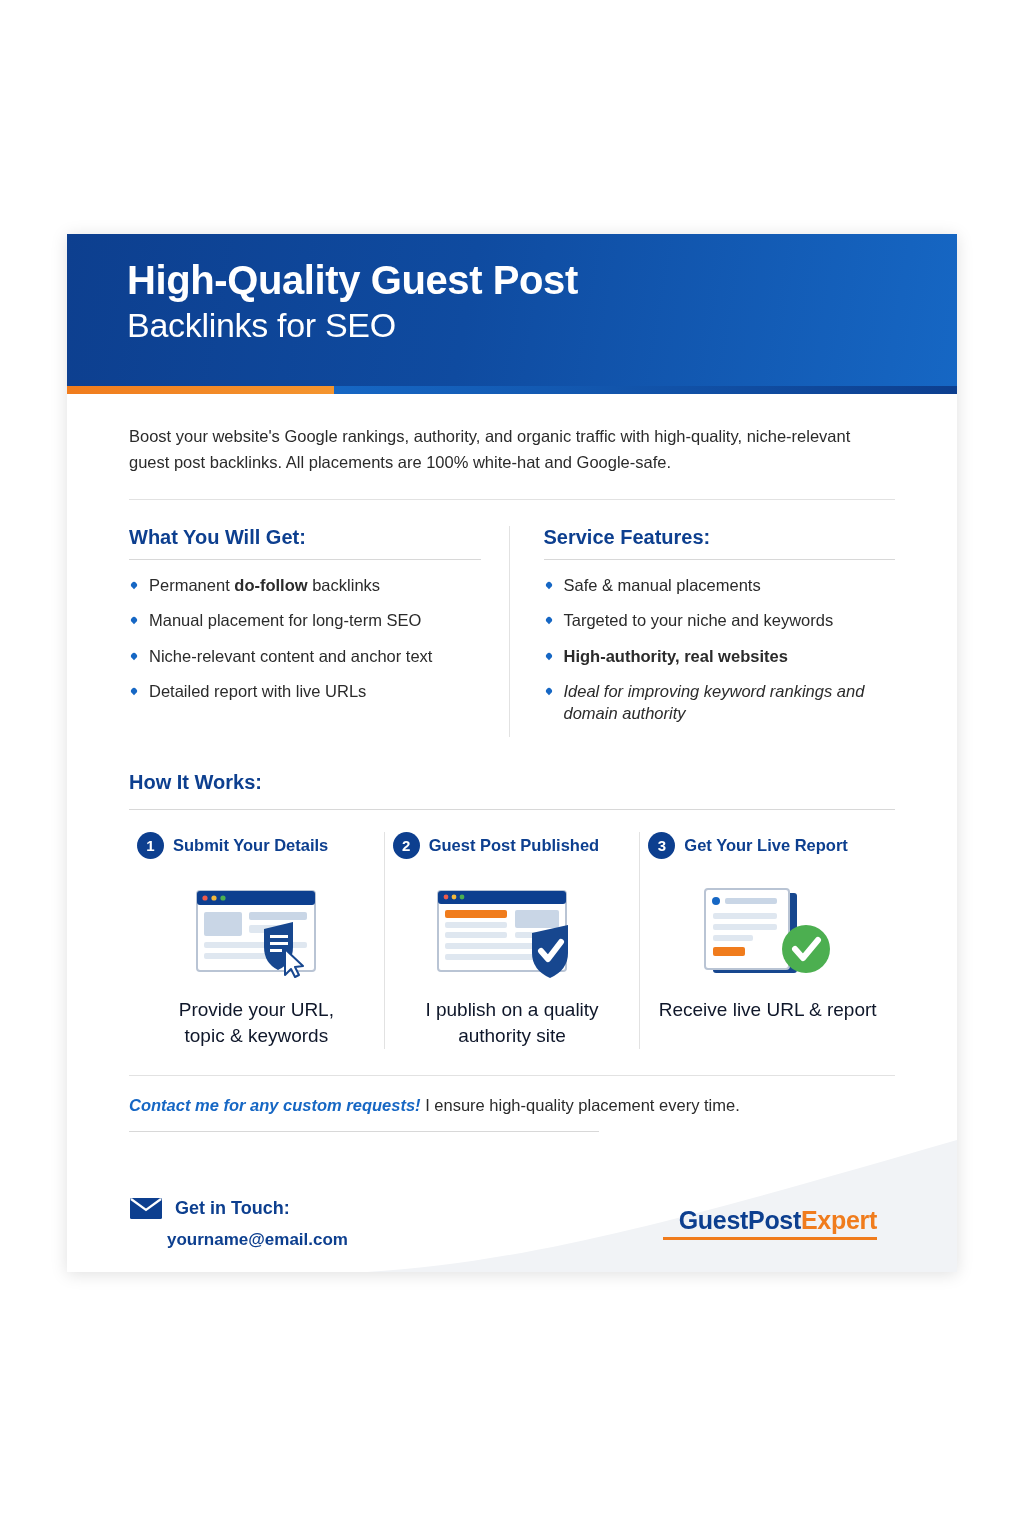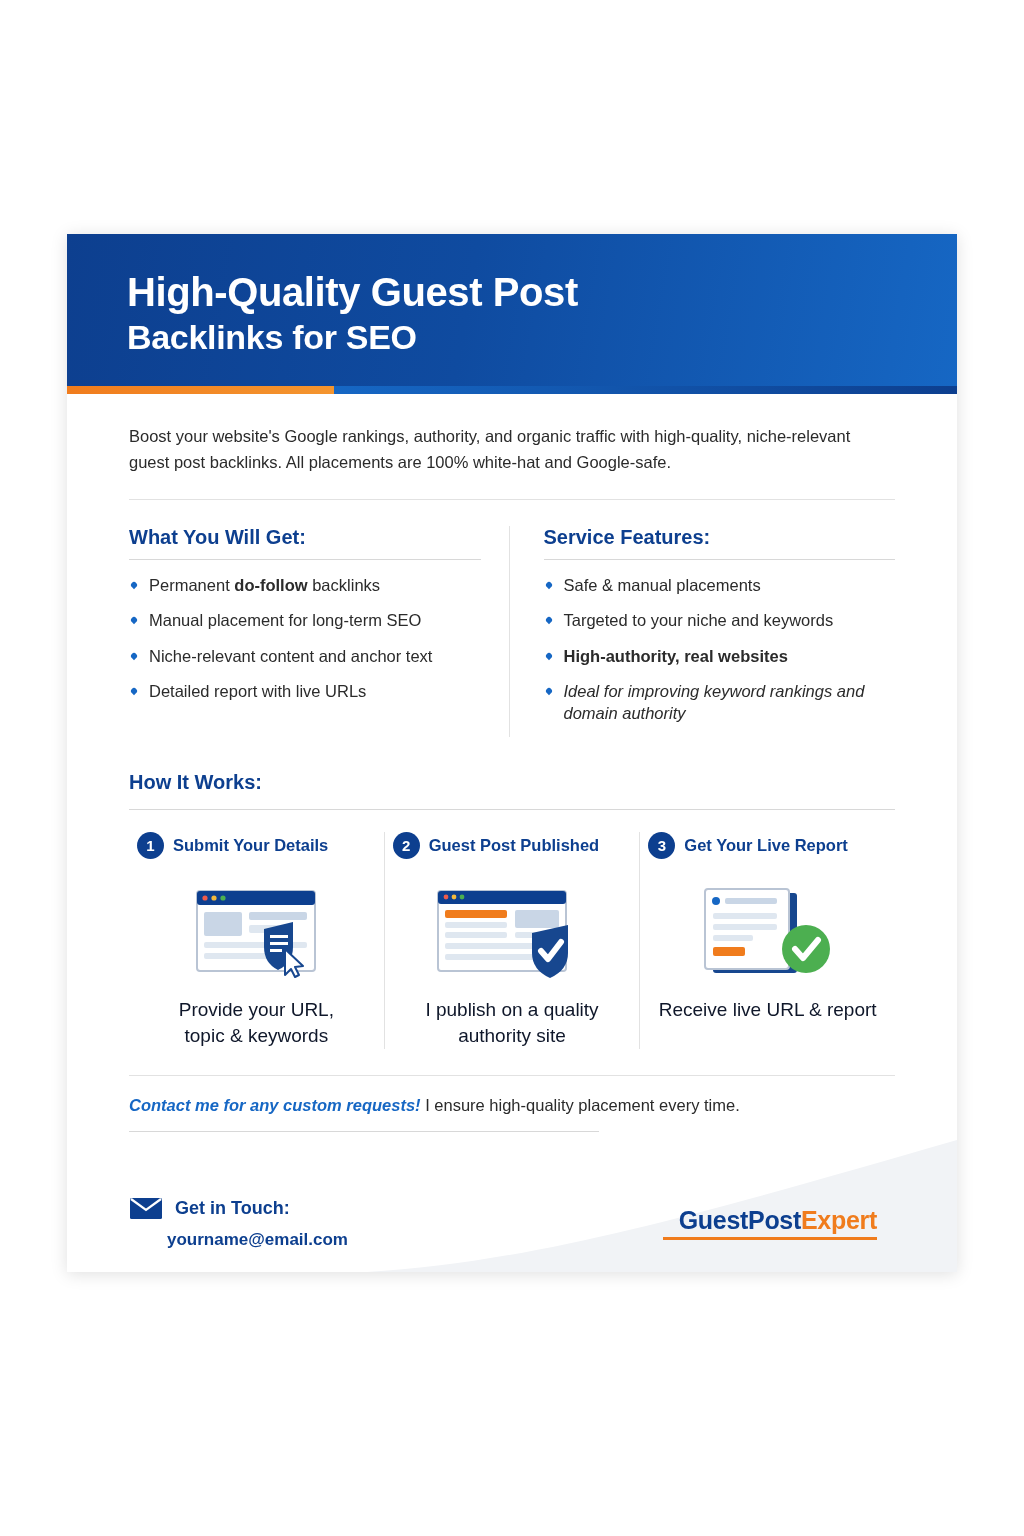--- a/index.html
+++ b/index.html
@@ -20,28 +20,28 @@
     background: #ffffff;
     box-shadow: 0 2px 16px rgba(0,0,0,0.13);
     overflow: hidden;
   }
 
   
   .header {
     position: relative;
     height: 152px;
     background: linear-gradient(100deg, #0d3f8f 0%, #0f4ba0 45%, #1667c4 100%);
-    padding: 36px 0 0 60px;
+    padding: 24px 0 0 60px;
   }
   .header .title-line1 {
     font-size: 40px; font-weight: bold; color: #ffffff;
     letter-spacing: -0.4px; line-height: 1.12;
   }
   .header .title-line2 {
-    font-size: 34px; font-weight: bold; color: #ffffff;
+    font-size: 34px; font-weight: normal; color: #ffffff;
     letter-spacing: -0.3px; line-height: 1.18; margin-top: 2px;
   }
   .header-accent {
     height: 8px;
     background: linear-gradient(90deg, #f07c1d 0%, #f4952f 30%, #1667c4 30%, #0d3f8f 100%);
   }
 
   
   .intro {
     padding: 30px 62px 0 62px;

